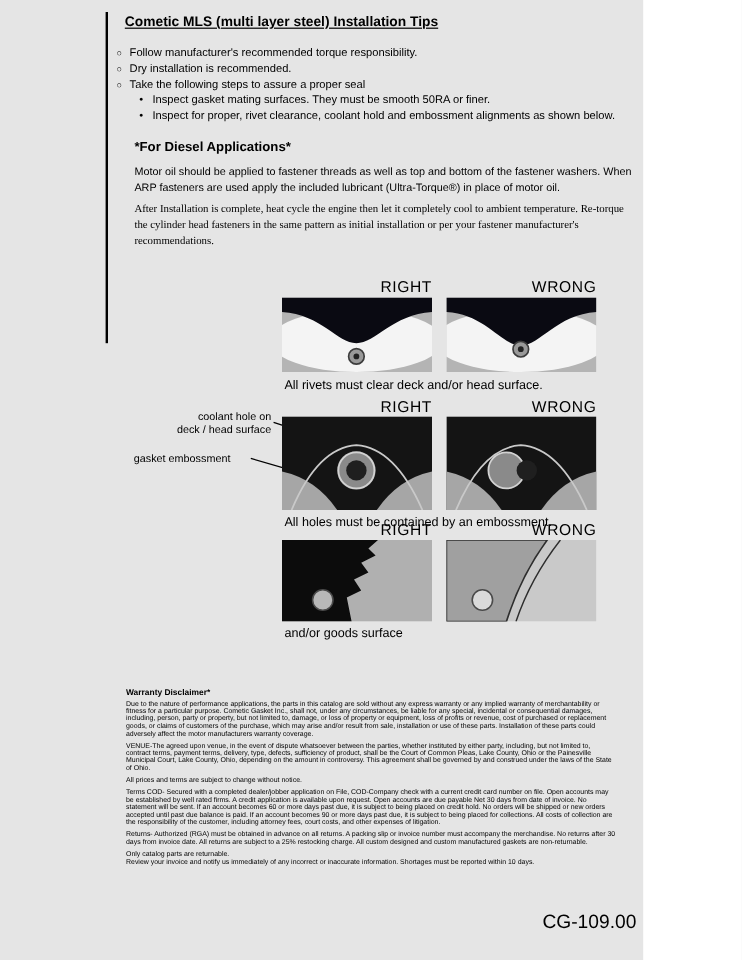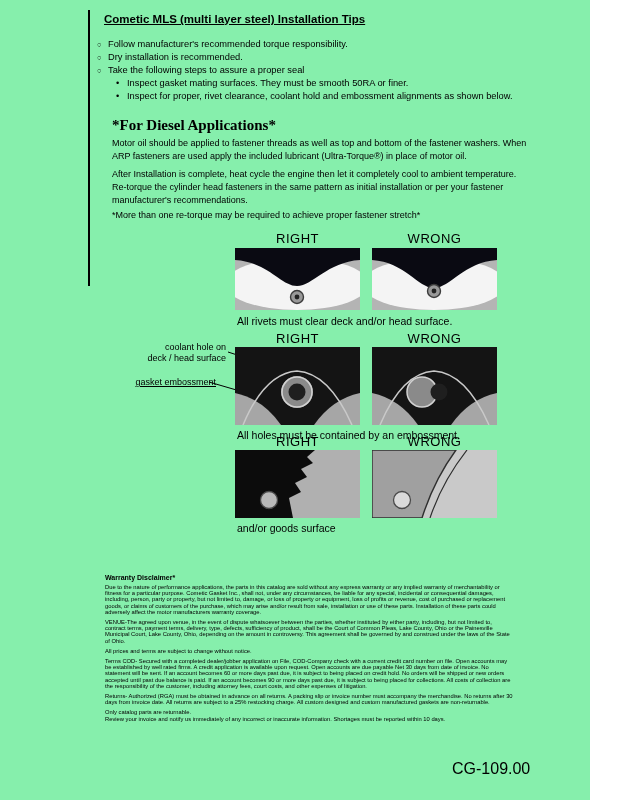--- a/index.html
+++ b/index.html
@@ -1,36 +1,36 @@
 <!DOCTYPE html>
 <html><head>
 <meta charset="utf-8">
 <style>
   * { margin:0; padding:0; box-sizing:border-box; }
   html,body { background:#ffffff; }
   .page {
-    position:relative; width:590px; height:800px; background:#86efac;
+    position:relative; width:536px; height:800px; background:#e5e5e5;
     font-family:"Liberation Sans", sans-serif; color:#000; overflow:hidden;
   }
   .left-rule { position:absolute; left:88px; top:10px; width:2px; height:276px; background:#000; }
   .title { position:absolute; left:104px; top:13px; font-size:11.5px; font-weight:bold; text-decoration:underline; white-space:nowrap; }
 
   .tips { position:absolute; left:97px; top:38px; width:490px; font-size:9.3px; }
   .bullet { display:flex; line-height:13px; }
   .bullet .marker { display:inline-block; width:11px; flex:0 0 11px; text-align:left; }
   .marker-o { font-size:7.5px; line-height:13px; }
   .bullet.sub { padding-left:19px; }
 
-  .diesel-heading { position:absolute; left:112px; top:117px; font-size:15px; font-weight:bold;font-family:Liberation Serif, serif; }
+  .diesel-heading { position:absolute; left:112px; top:117px; font-size:11px; font-weight:bold; }
   .diesel-para { position:absolute; left:112px; width:420px; font-size:9px; line-height:13px; }
   .p1 { top:137px; }
-  .p2 { top:168px; }
+  .p2 { top:168px;font-family:Liberation Serif, serif; }
   .note { position:absolute; left:112px; top:210px; font-size:9px; }
 
-  .dg-label { position:absolute; width:125px; text-align:center; font-size:13px; letter-spacing:0.5px; }
+  .dg-label { position:absolute; width:125px; text-align:right; font-size:13px; letter-spacing:0.5px; }
   .dg-img { position:absolute; width:125px; line-height:0; }
   .dg-img svg { display:block; }
   .caption { position:absolute; font-size:10.5px; line-height:12.5px; }
 
   .callout { position:absolute; width:100px; text-align:right; font-size:9px; line-height:11px; }
   .callout-lines { position:absolute; left:0; top:0; pointer-events:none; }
 
   .warranty-heading { position:absolute; left:105px; top:574px; font-size:7px; font-weight:bold; }
   .warranty { position:absolute; left:105px; top:584px; width:408px; font-size:5.8px; line-height:6.2px; }
   .warranty p { margin-bottom:4px; }
@@ -66,21 +66,20 @@
     </div>
     <div class="bullet sub">
       <span class="marker">•</span>
       <span>Inspect for proper, rivet clearance, coolant hold and embossment alignments as shown below.</span>
     </div>
   </div>
 
   <div class="diesel-heading">*For Diesel Applications*</div>
   <div class="diesel-para p1">Motor oil should be applied to fastener threads as well as top and bottom of the fastener washers. When ARP fasteners are used apply the included lubricant (Ultra-Torque®) in place of motor oil.</div>
   <div class="diesel-para p2">After Installation is complete, heat cycle the engine then let it completely cool to ambient temperature. Re-torque the cylinder head fasteners in the same pattern as initial installation or per your fastener manufacturer's recommendations.</div>
-  <div class="note">*More than one re-torque may be required to achieve proper fastener stretch*</div>
 
   <div class="dg-label" style="left:235px; top:231px;">RIGHT</div>
   <div class="dg-label" style="left:372px; top:231px;">WRONG</div>
 
   <div class="dg-img" style="left:235px; top:248px;">
     <svg width="125" height="62" viewBox="0 0 125 62">
       <rect width="125" height="62" fill="#b4b4b4"></rect>
       <ellipse cx="62" cy="36" rx="72" ry="26" fill="#f4f4f4"></ellipse>
       <path d="M0,0 H125 V12 C92,14 78,38 62,38 C46,38 33,14 0,12 Z" fill="#0a0a12"></path>
       <circle cx="62" cy="49" r="6.5" fill="#999999" stroke="#3c3c3c" stroke-width="1.4"></circle>
@@ -95,21 +94,21 @@
       <circle cx="62" cy="43" r="6.5" fill="#999999" stroke="#3c3c3c" stroke-width="1.4"></circle>
       <circle cx="62" cy="43" r="2.4" fill="#222222"></circle>
     </svg>
   </div>
   <div class="caption" style="left:237px; top:315px;">All rivets must clear deck and/or head surface.</div>
 
   <div class="callout" style="left:126px; top:342px;">
     <div>coolant hole on</div>
     <div>deck / head surface</div>
   </div>
-  <div class="callout" style="left:116px; top:377px;text-decoration:underline;">gasket embossment</div>
+  <div class="callout" style="left:92px; top:377px;">gasket embossment</div>
 
   <svg class="callout-lines" width="618" height="800" viewBox="0 0 618 800">
     <line x1="228" y1="352" x2="262" y2="363" stroke="#000" stroke-width="1"></line>
     <line x1="209" y1="382" x2="257" y2="396" stroke="#000" stroke-width="1"></line>
   </svg>
 
   <div class="dg-label" style="left:235px; top:331px;">RIGHT</div>
   <div class="dg-label" style="left:372px; top:331px;">WRONG</div>
 
   <div class="dg-img" style="left:235px; top:347px;">

